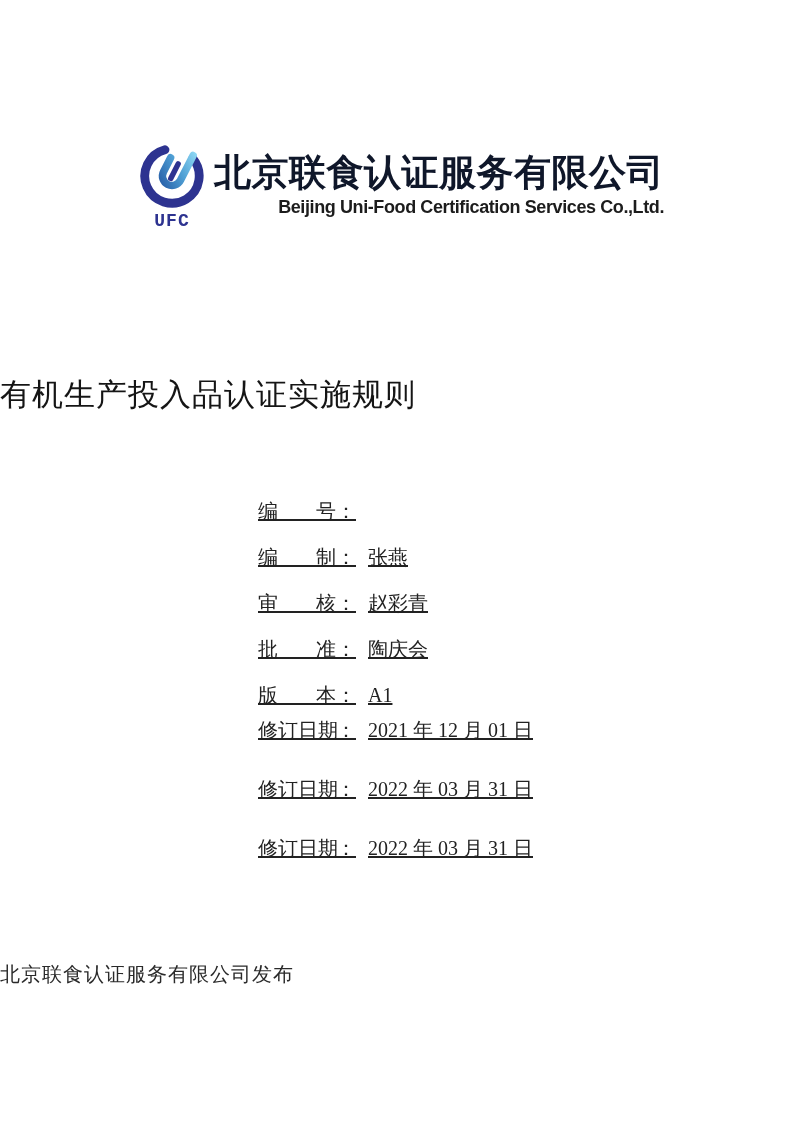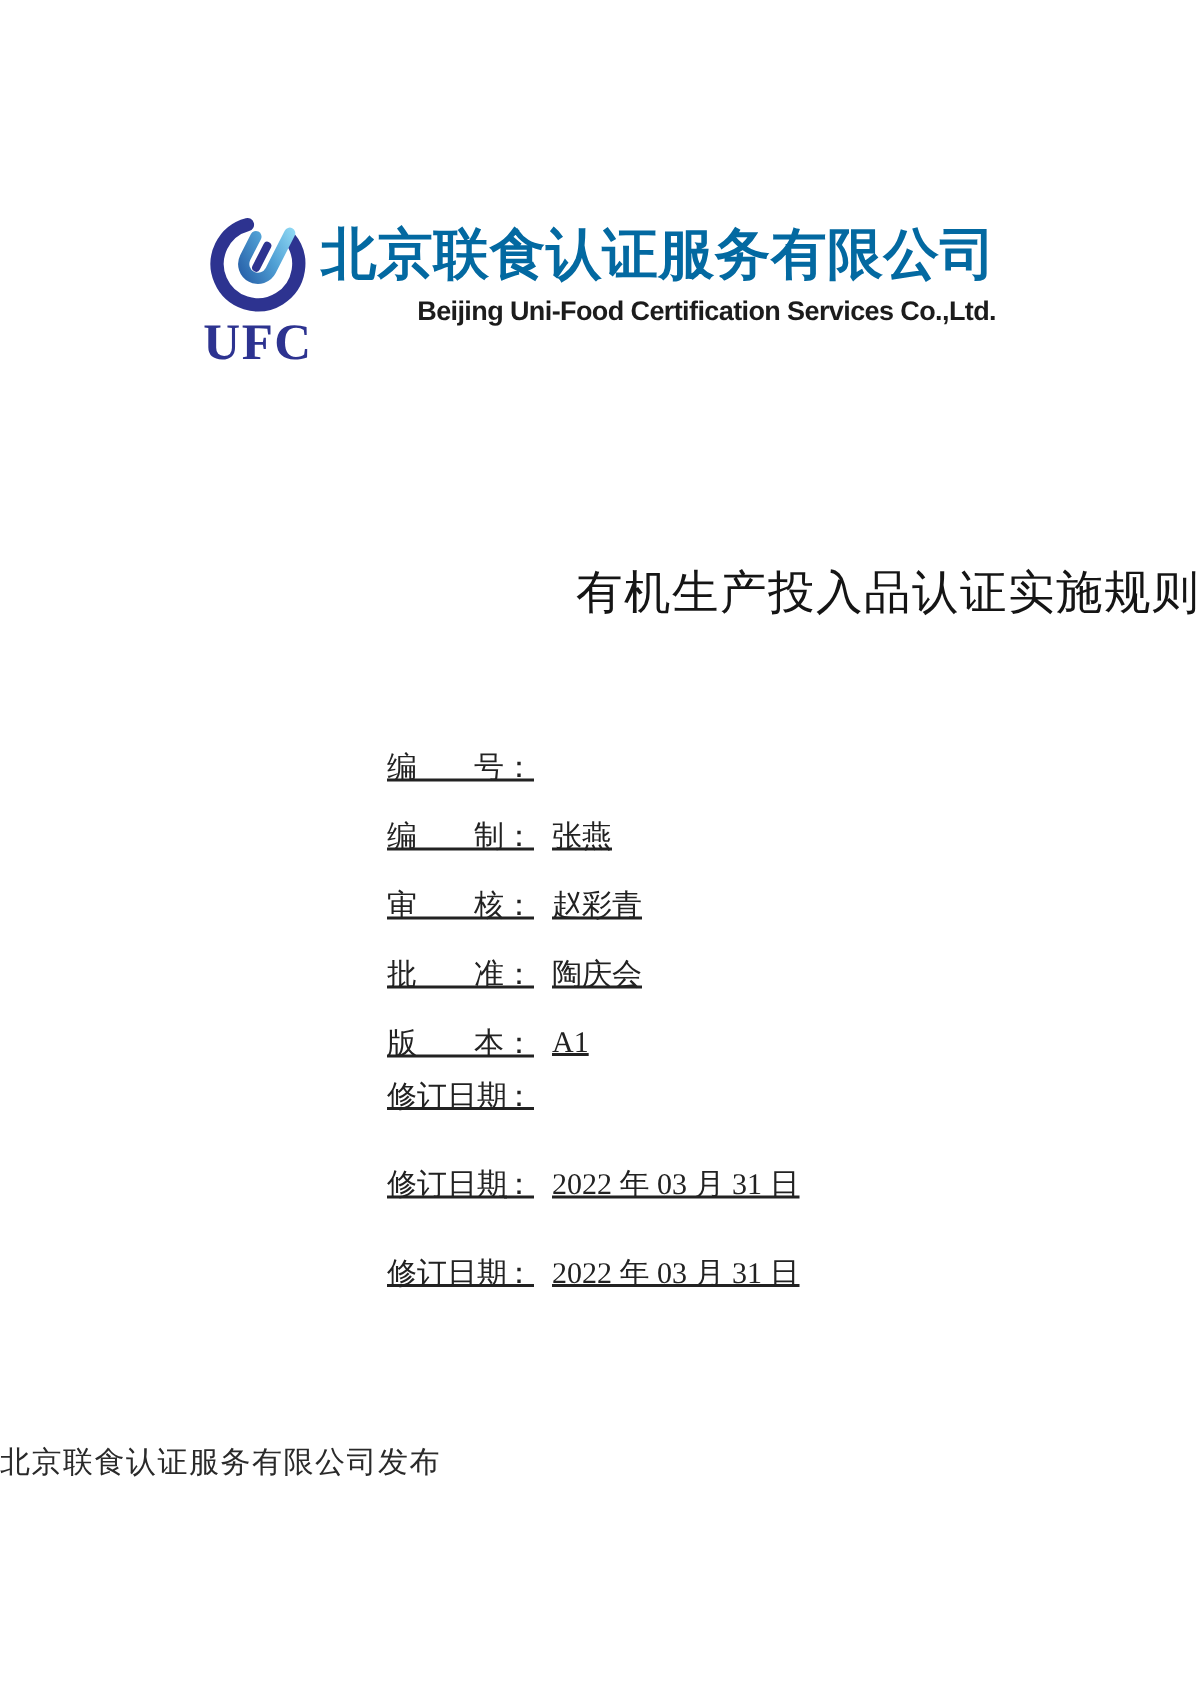--- a/index.html
+++ b/index.html
@@ -17,60 +17,60 @@
   .logo-wrap {
     position: absolute;
     left: 134px;
     top: 142px;
     width: 76px;
     text-align: center;
   }
   .logo-wrap svg { display: block; margin: 0 auto; }
   .logo-monogram {
     margin-top: 2px;
-    font-family: Liberation Serif, serif;
+    font-family: Liberation Mono, monospace;
     font-weight: bold;
-    font-size: 34px;
+    font-size: 18px;
     letter-spacing: 1px;
     color: #2d3390;
     line-height: 1;
   }
 
   .names {
     position: absolute;
     left: 214px;
     top: 150px;
     white-space: nowrap;
   }
   .company-zh {
-    font-family: Liberation Mono, monospace;
+    font-family: Liberation Sans, sans-serif;
     font-weight: 900;
     font-size: 37px;
     letter-spacing: 0.5px;
-    color: #0369a1;
+    color: #0f172a;
     line-height: 1.25;
   }
   .company-en {
     font-family: "Liberation Sans", "DejaVu Sans", sans-serif;
     font-weight: bold;
     font-size: 18px;
     letter-spacing: -0.4px;
     color: #1c1c1c;
     margin-top: 2px;
     line-height: 1.1;
     text-align: right;
   }
 
   
   .doc-title {
     position: absolute;
     top: 374px;
     left: 0;
     width: 100%;
-    text-align: right;
+    text-align: left;
     font-size: 31px;
     letter-spacing: 1px;
     color: #151515;
     font-weight: 500;
   }
 
   
   .meta {
     position: absolute;
     left: 258px;
@@ -161,20 +161,21 @@
       <span class="meta-value">陶庆会</span>
     </div>
     <div class="meta-row">
       <span class="meta-label">版本</span>
         <span class="meta-colon">：</span>
       <span class="meta-value">A1</span>
     </div>
     <div class="meta-row short gap-up">
       <span class="meta-label">修订日期</span>
         <span class="meta-colon">：</span>
+      <span class="meta-value">2021 年 12 月 01 日</span>
     </div>
     <div class="meta-row short">
       <span class="meta-label">修订日期</span>
         <span class="meta-colon">：</span>
       <span class="meta-value">2022 年 03 月 31 日</span>
     </div>
     <div class="meta-row short">
       <span class="meta-label">修订日期</span>
         <span class="meta-colon">：</span>
       <span class="meta-value">2022 年 03 月 31 日</span>

